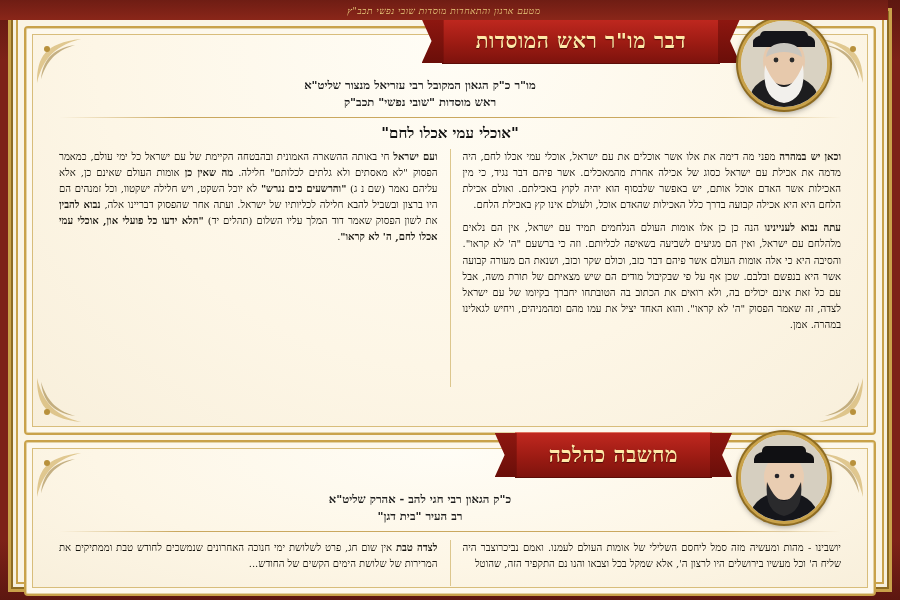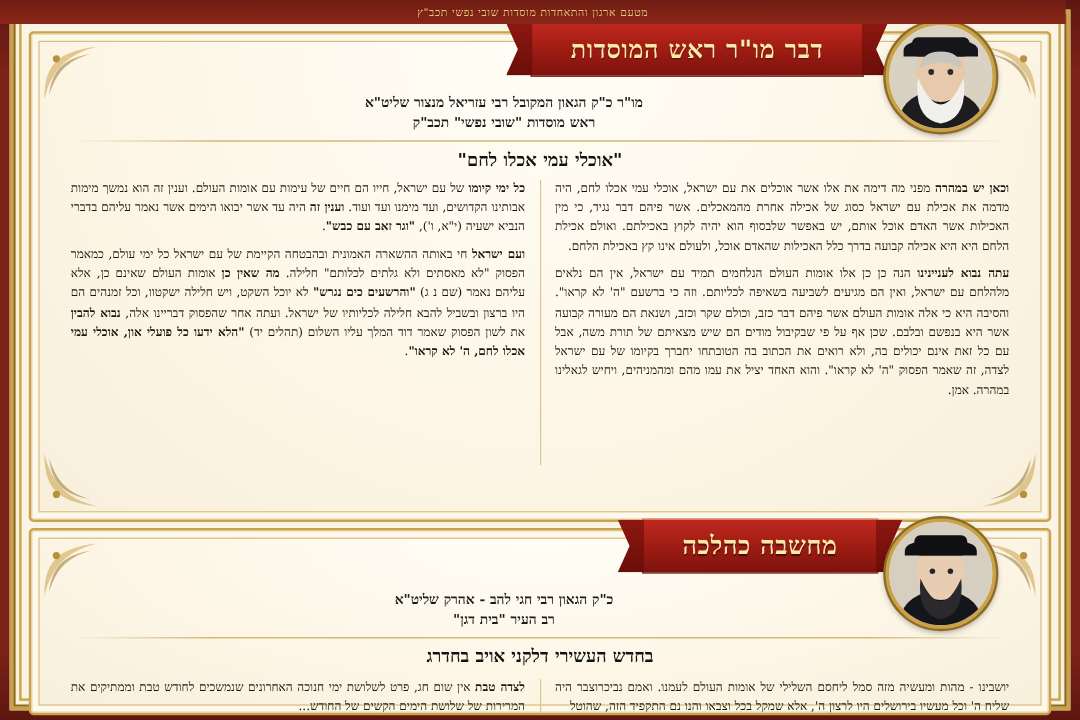--- a/index.html
+++ b/index.html
@@ -42,20 +42,21 @@
     top: 0; left: 0; right: 12px;
     height: 20px;
     background: linear-gradient(180deg,#6f1d14 0%, #8a2619 100%);
     color: #e8c97a;
     font-size: 9px;
     text-align: center;
     line-height: 22px;
     letter-spacing: .5px;
     overflow: hidden;
     z-index: 40;
+    font-style: italic;
   }
 
   
   .article {
     position: absolute;
     left: 24px;
     right: 24px;
     background: #fdf8ec;
     border: 2px solid #c9a24a;
     border-radius: 4px;
@@ -83,21 +84,21 @@
   .c-bl { bottom: 2px; left: 2px; transform: scaleY(-1); }
   .c-br { bottom: 2px; right: 2px; transform: scale(-1,-1); }
 
   
   .ribbon-wrap {
     position: absolute;
     z-index: 20;
     height: 46px;
   }
   #ribbon-1 { top: 18px; right: 180px; }
-  #ribbon-2 { top: 432px; right: 168px; }
+  #ribbon-2 { top: 432px; right: 188px; }
   .ribbon {
     position: relative;
     height: 44px;
     background: linear-gradient(180deg,#c0281f 0%, #9c1b13 55%, #7d130d 100%);
     color: #ffe9a8;
     font-size: 21px;
     font-weight: bold;
     display: flex;
     align-items: center;
     justify-content: center;
@@ -229,21 +230,20 @@
         </div>
 
       <div class="article-title">"אוכלי עמי אכלו לחם"</div>
 
       <div class="cols clip" style="height:238px;">
         <div class="col">
           <p><b>וכאן יש במהרה</b> מפני מה דימה את אלו אשר אוכלים את עם ישראל, אוכלי עמי אכלו לחם, היה מדמה את אכילת עם ישראל כסוג של אכילה אחרת מהמאכלים. אשר פיהם דבר נגיד, כי מין האכילות אשר האדם אוכל אותם, יש באפשר שלבסוף הוא יהיה לקוץ באכילתם. ואולם אכילת הלחם היא היא אכילה קבועה בדרך כלל האכילות שהאדם אוכל, ולעולם אינו קץ באכילת הלחם.</p>
           <p><b>עתה נבוא לעניינינו</b> הנה כן כן אלו אומות העולם הנלחמים תמיד עם ישראל, אין הם נלאים מלהלחם עם ישראל, ואין הם מגיעים לשביעה בשאיפה לכליותם. וזה כי ברשעם "ה' לא קראו". והסיבה היא כי אלה אומות העולם אשר פיהם דבר כזב, וכולם שקר וכזב, ושנאת הם מעורה קבועה אשר היא בנפשם ובלבם. שכן אף על פי שבקיבול מודים הם שיש מצאיתם של תורת משה, אבל עם כל זאת אינם יכולים בה, ולא רואים את הכתוב בה הטובתחו יחברך בקיומו של עם ישראל לצדה, זה שאמר הפסוק "ה' לא קראו". והוא האחד יציל את עמו מהם ומהמניהים, ויחיש לגאלינו במהרה. אמן.</p>
         </div>
         <div class="col">
-          <p><b>כל ימי קיומו</b> של עם ישראל, חייו הם חיים של עימות עם אומות העולם. וענין זה הוא נמשך מימות אבותינו הקדושים, ועד מימנו ועד ועוד. <b>וענין זה</b> היה עד אשר יבואו הימים אשר נאמר עליהם בדברי הנביא ישעיה (י"א, ו'), <b>"וגר זאב עם כבש"</b>.</p>
           <p><b>ועם ישראל</b> חי באותה ההשארה האמונית ובהבטחה הקיימת של עם ישראל כל ימי עולם, כמאמר הפסוק "לא מאסתים ולא גלתים לכלותם" חלילה. <b>מה שאין כן</b> אומות העולם שאינם כן, אלא עליהם נאמר (שם נ ג) <b>"והרשעים כים נגרש"</b> לא יוכל השקט, ויש חלילה ישקטוו, וכל זמנהים הם היו ברצון ובשביל להבא חלילה לכליותיו של ישראל. ועתה אחר שהפסוק דבריינו אלה, <b>נבוא להבין</b> את לשון הפסוק שאמר דוד המלך עליו השלום (תהלים יד) <b>"הלא ידעו כל פועלי און, אוכלי עמי אכלו לחם, ה' לא קראו"</b>.</p>
         </div>
       </div>
     </div>
   </div>
 
   <div class="ribbon-wrap" id="ribbon-1">
     <div class="ribbon">דבר מו"ר ראש המוסדות</div>
   </div>
 
@@ -276,21 +276,20 @@
 
       <div style="padding:42px 120px 0 60px;">
         <div class="byline">כ"ק הגאון רבי חגי להב - אהרק שליט"א</div>
         <div class="byline sub">רב העיר "בית דגן"</div>
       </div>
 
       <div style="padding:0 26px;">
           <div class="divider"></div>
         </div>
 
-      <div class="article-title">בחדש העשירי דלקני אויב בחדרג</div>
 
       <div class="cols bottom-cols clip" style="height:46px;">
         <div class="col">
           <p>יושבינו - מהות ומעשיה מזה סמל ליחסם השלילי של אומות העולם לעמנו. ואמם נביכרוצבר היה שליח ה' וכל מעשיו בירושלים היו לרצון ה', אלא שמקל בכל וצבאו והנו נם התקפיד הזה, שהוטל</p>
         </div>
         <div class="col">
           <p><b>לצדה טבת</b> אין שום חג, פרט לשלושת ימי חנוכה האחרונים שנמשכים לחודש טבת וממתיקים את המרירות של שלושת הימים הקשים של החודש...</p>
         </div>
       </div>
     </div>

